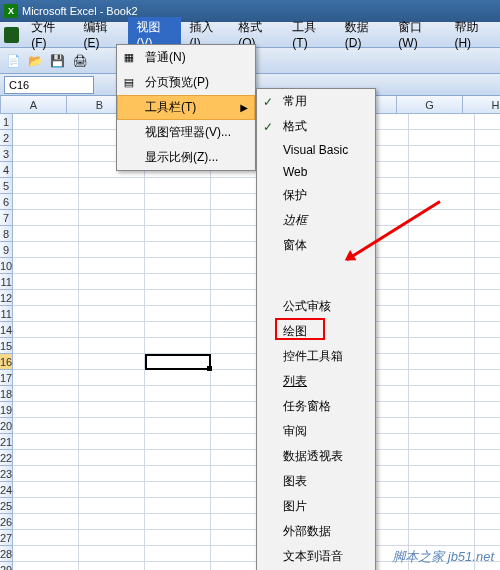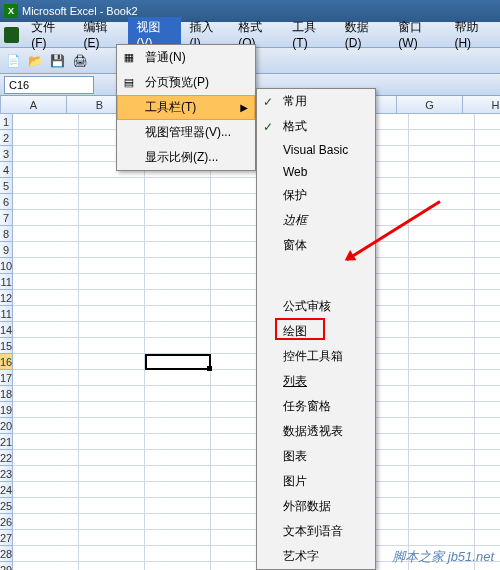--- a/index.html
+++ b/index.html
@@ -473,20 +473,23 @@
     <div class="dd-item" style="position: relative;">
       <span>控件工具箱</span>
     </div>
     <div class="dd-item" style="position: relative; text-decoration: underline;">
       <span>列表</span>
     </div>
     <div class="dd-item" style="position: relative;">
       <span>任务窗格</span>
     </div>
     <div class="dd-item" style="position: relative;">
+      <span>审阅</span>
+    </div>
+    <div class="dd-item" style="position: relative;">
       <span>数据透视表</span>
     </div>
     <div class="dd-item" style="position: relative;">
       <span>图表</span>
     </div>
     <div class="dd-item" style="position: relative;">
       <span>图片</span>
     </div>
     <div class="dd-item" style="position: relative;">
       <span>外部数据</span>

